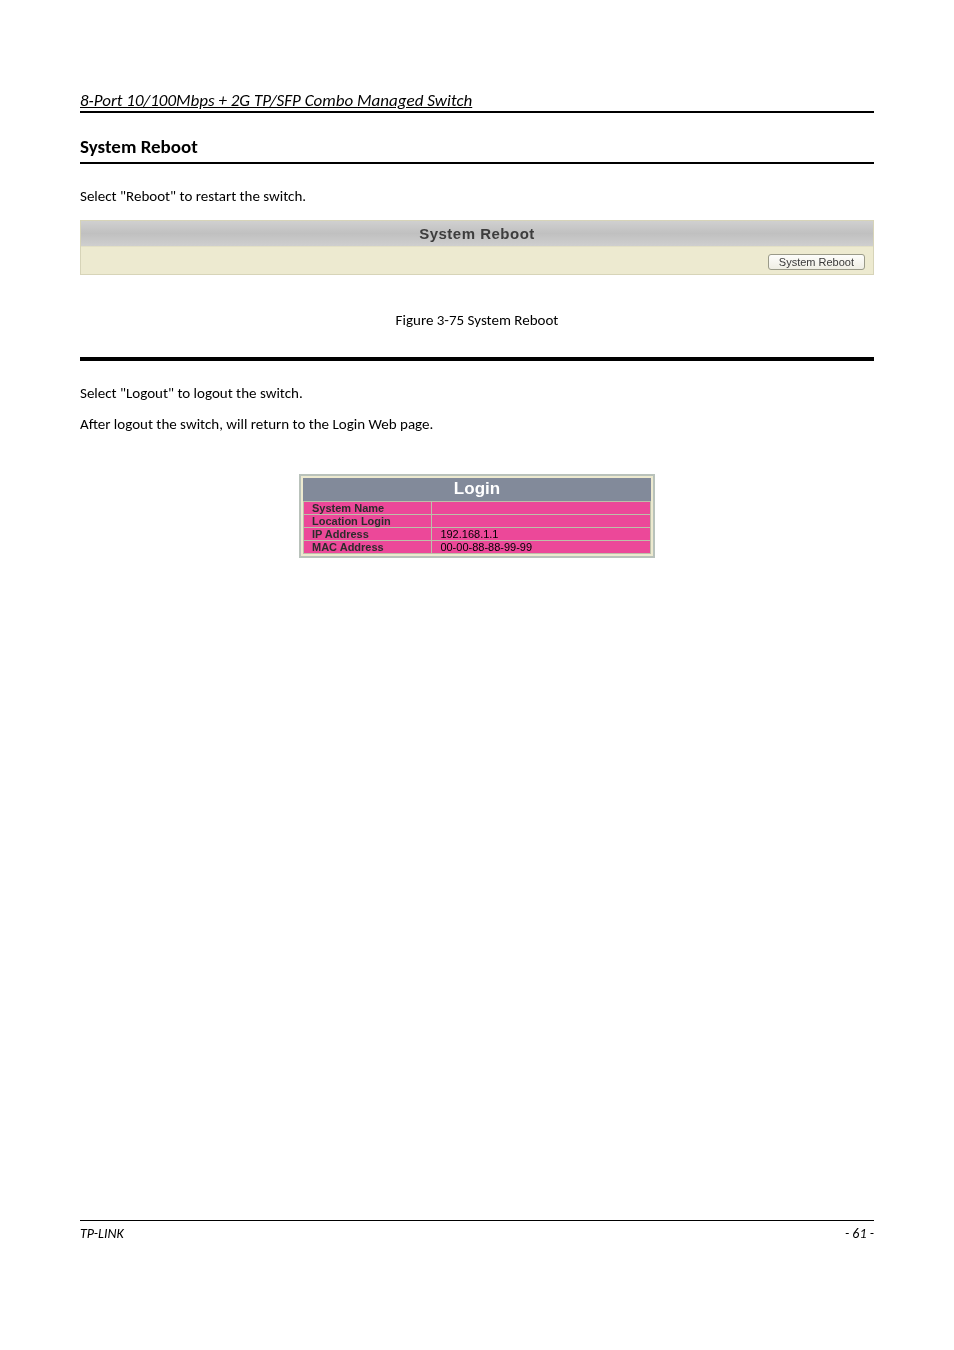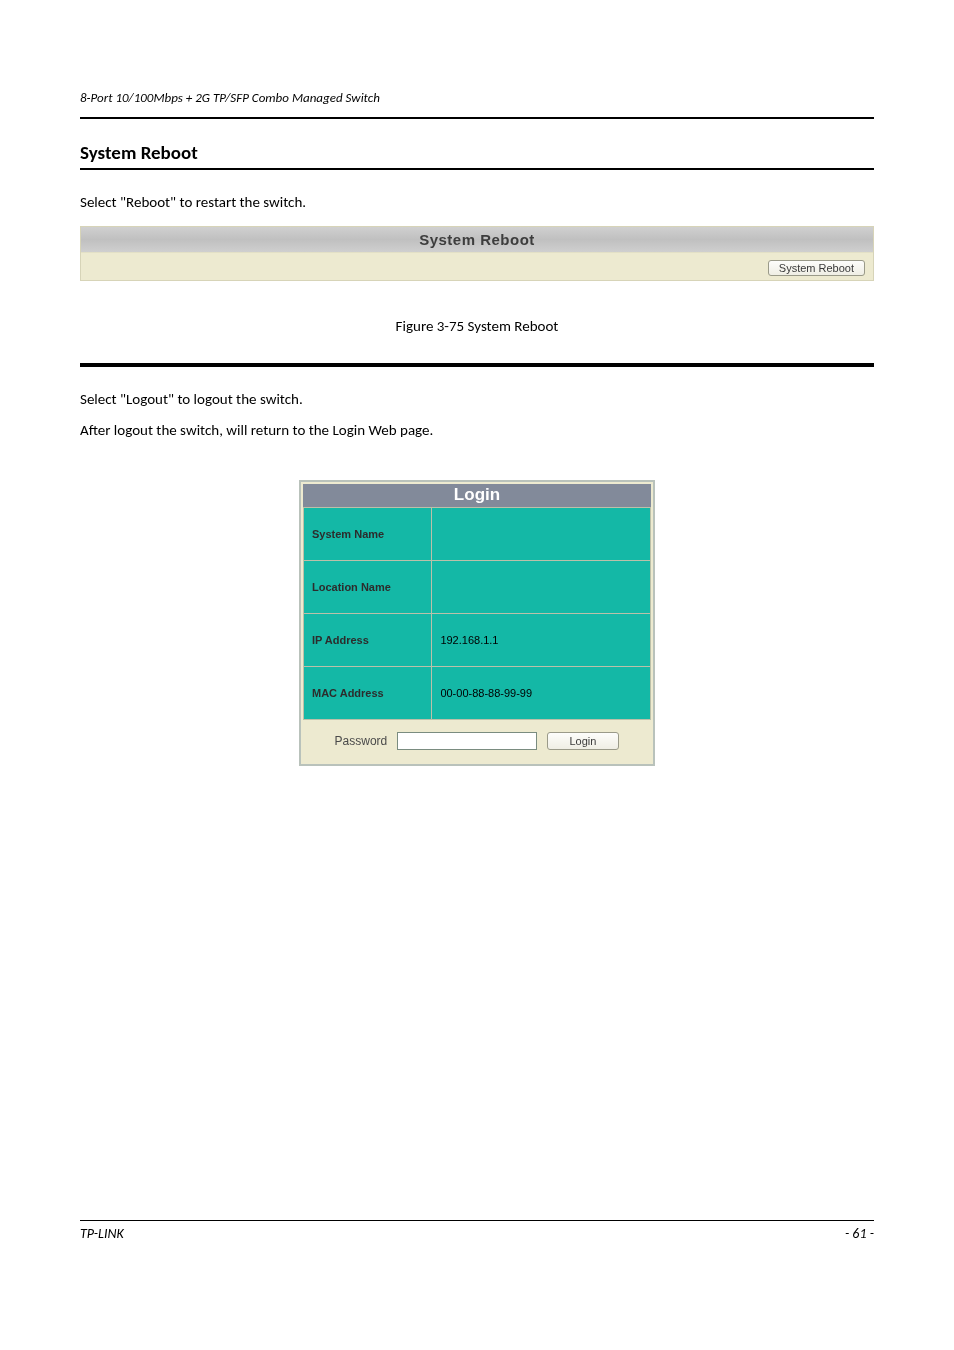--- a/index.html
+++ b/index.html
@@ -11,22 +11,23 @@
     color: #000;
     background: #fff;
   }
   .page {
     padding: 90px 80px 40px 80px;
     position: relative;
     min-height: 1350px;
   }
   .product-header {
     font-style: italic;
-    font-size: 13px;
-    margin-bottom: 12px;
+    font-size: 17px;
+    margin-bottom: 0;
+    text-decoration: underline;
   }
   .product-header .em { font-style: italic; }
   hr.thick {
     border: none;
     border-top: 2.2px solid #000;
     margin: 0;
   }
   h1.section-title {
     font-size: 19px;
     font-weight: bold;
@@ -94,22 +95,22 @@
     padding: 1px 0 2px 0;
   }
   table.login-table {
     width: 100%;
     border-collapse: collapse;
     font-family: Verdana, Arial, sans-serif;
     font-size: 11px;
   }
   table.login-table td {
     border: 1px solid #bcc0a9;
-    padding: 20px 8px;
-    background: #14b8a6;
+    padding: 0 8px;
+    background: #ec4899;
   }
   table.login-table td.lbl {
     font-weight: bold;
     width: 37%;
     color: #2c2c2c;
   }
   .login-footer {
     padding: 10px 0 12px 0;
     text-align: center;
     background: #edead0;
@@ -194,38 +195,33 @@
 
   <div class="login-outer">
     <div class="login-title">Login</div>
     <table class="login-table">
       <tbody>
           <tr>
         <td class="lbl">System Name</td>
         <td></td>
       </tr>
       <tr>
-        <td class="lbl">Location Name</td>
+        <td class="lbl">Location Login</td>
         <td></td>
       </tr>
       <tr>
         <td class="lbl">IP Address</td>
         <td>192.168.1.1</td>
       </tr>
       <tr>
         <td class="lbl">MAC Address</td>
         <td>00-00-88-88-99-99</td>
       </tr>
     </tbody>
       </table>
-    <div class="login-footer">
-      <span class="pw-label">Password</span>
-      <input type="password" class="pw-input" style="">
-      <button class="login-btn">Login</button>
-    </div>
   </div>
 
   <div class="footer-line">
     <hr class="thin">
     <div class="footer-row">
       <span>TP-LINK</span>
       <span>- 61 -</span>
     </div>
   </div>
 

